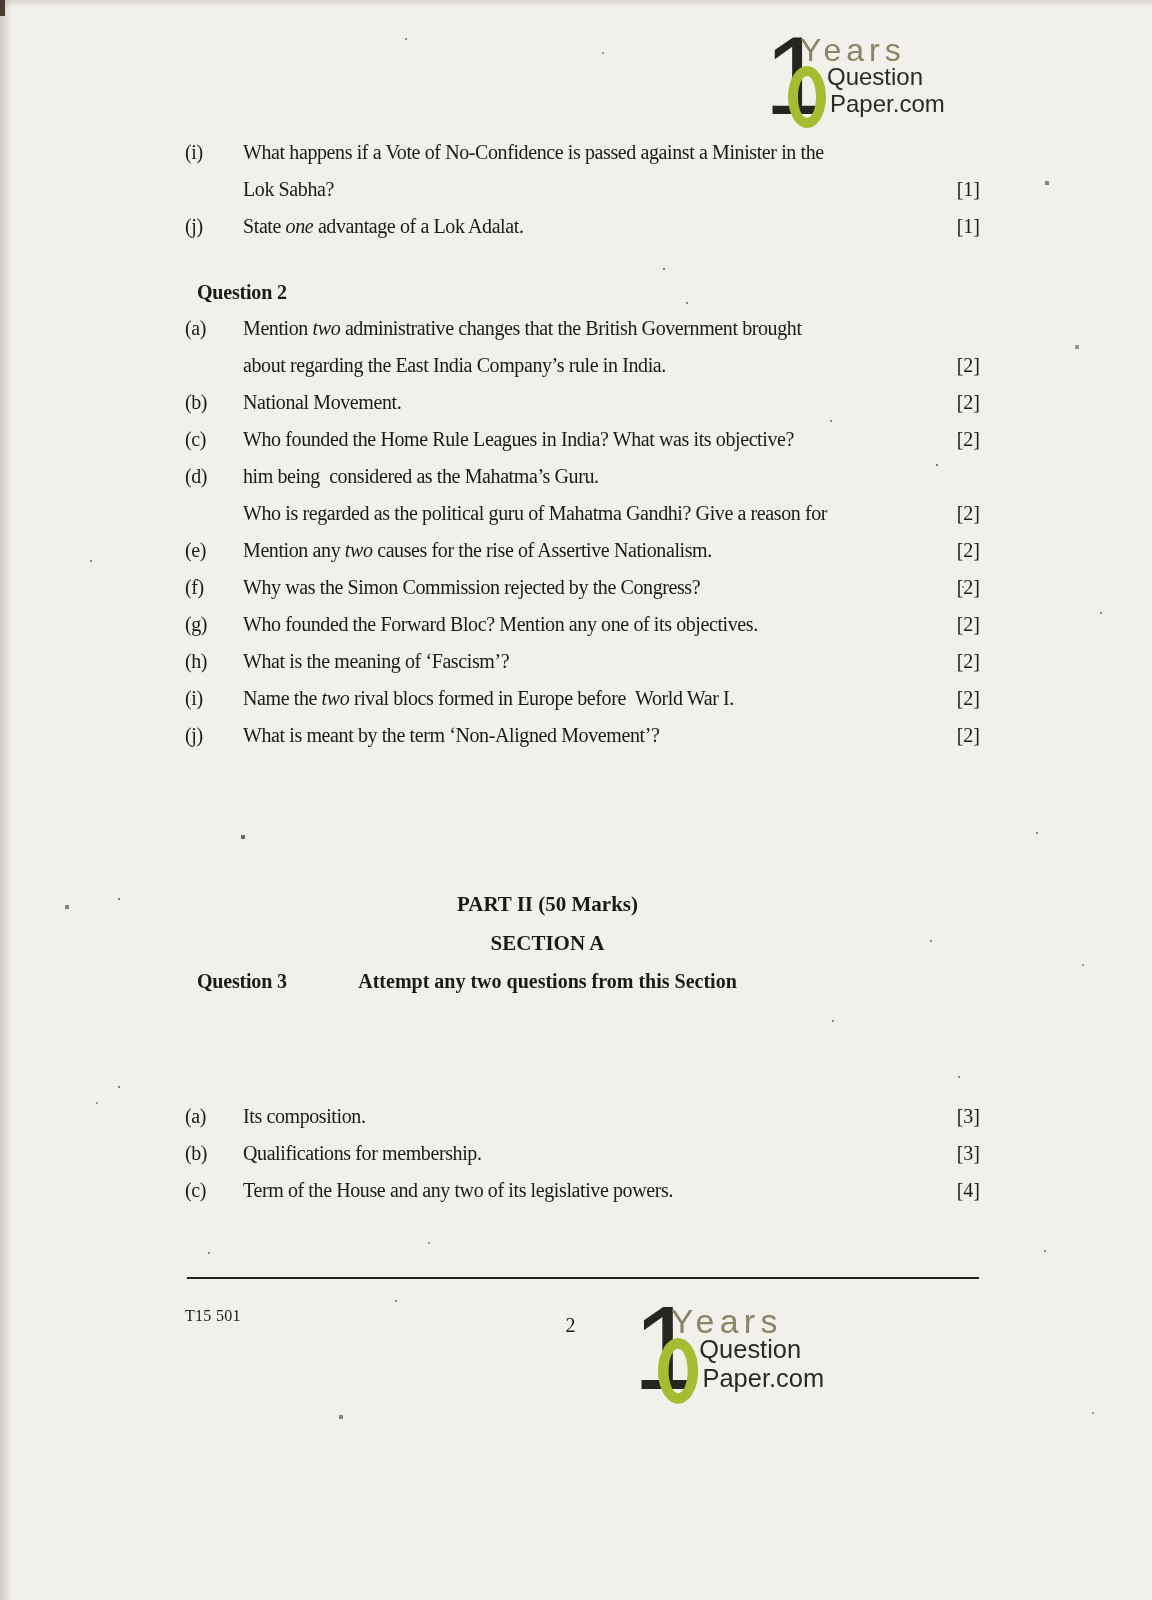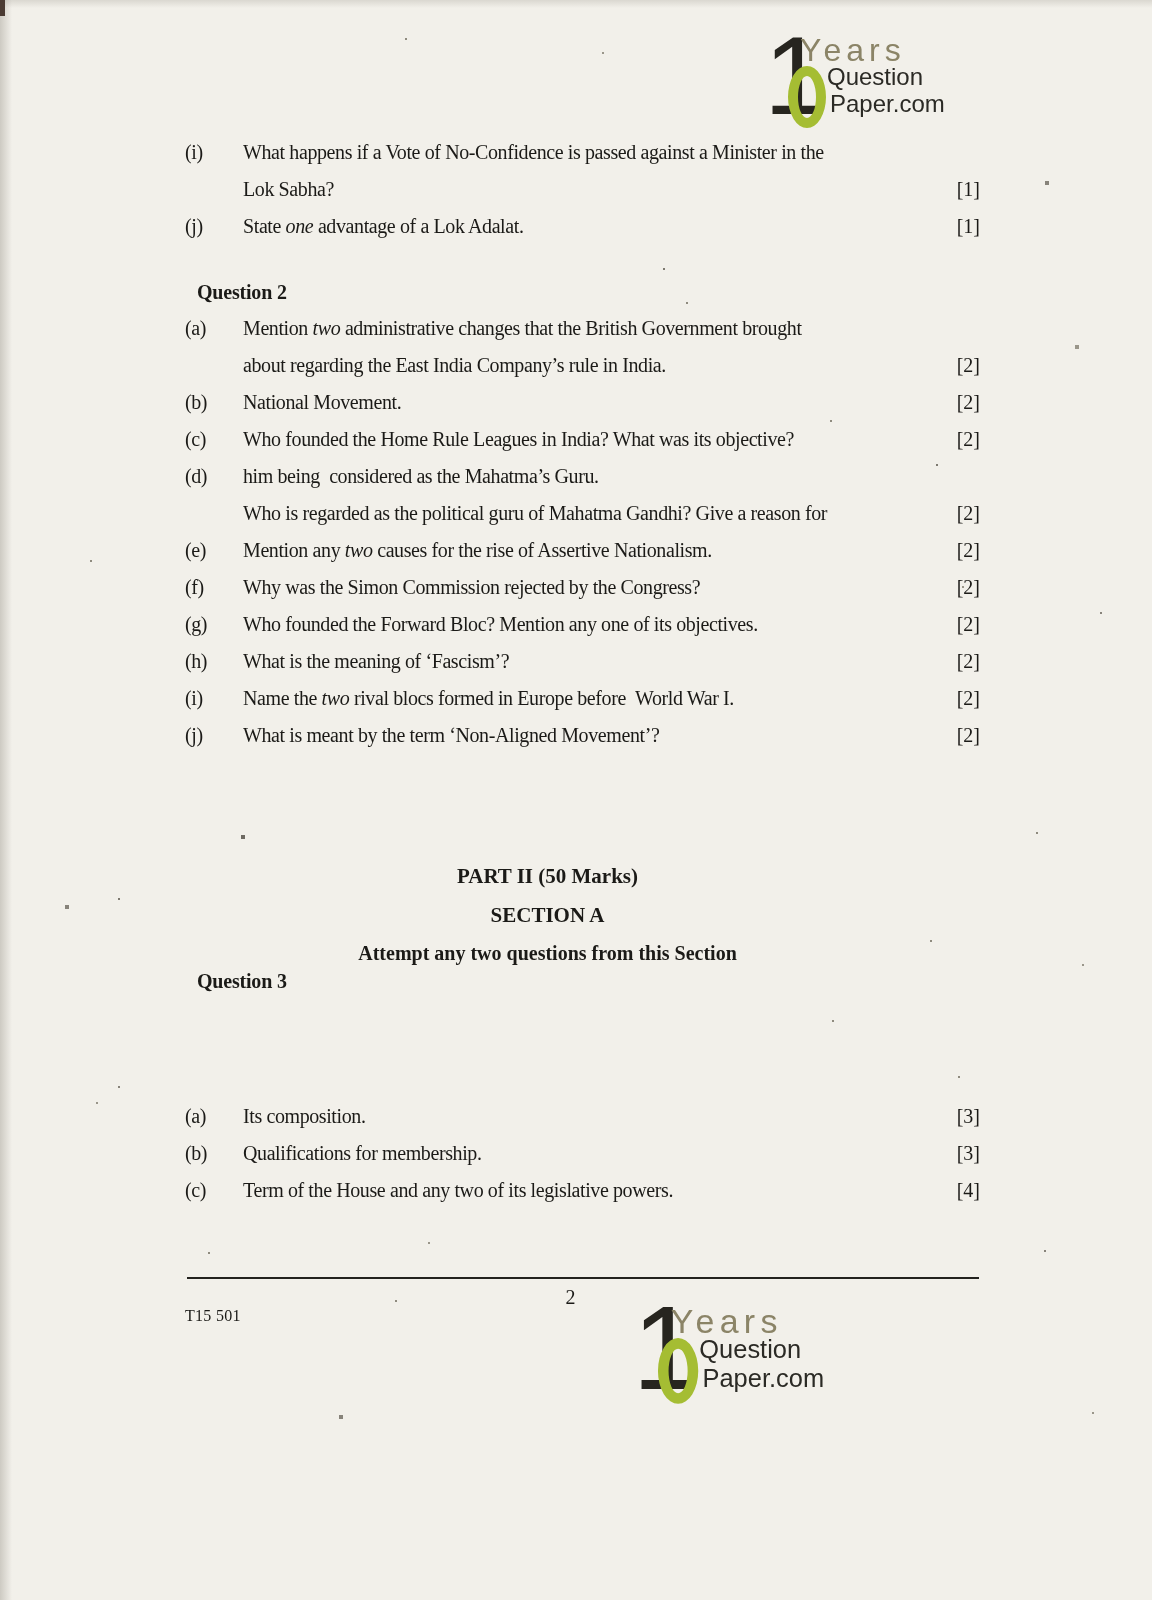--- a/index.html
+++ b/index.html
@@ -36,21 +36,21 @@
   .logo .paper{position:absolute;left:58px;top:59px;font-size:24px;line-height:26px;color:#2b2a25;}
   .logo-top{left:772px;top:32px;}
   .logo-bottom{left:641px;top:1302px;transform:scale(1.06);transform-origin:top left;}
   
   .qblock{position:absolute;left:185px;width:795px;font-size:20px;letter-spacing:-0.4px;}
   .qitem{position:relative;padding-left:58px;padding-right:50px;}
   .qitem .lbl{position:absolute;left:0;top:0;line-height:37px;}
   .qitem .marks{position:absolute;right:0;bottom:0;line-height:37px;letter-spacing:0;}
   .line{height:37px;line-height:37px;white-space:nowrap;}
   .heading{position:absolute;left:185px;font-weight:bold;font-size:20px;line-height:30px;letter-spacing:-0.2px;margin-left:12px;}
-  .center-col{position:absolute;left:185px;width:725px;text-align:center;}
+  .center-col{position:absolute;left:185px;width:725px;text-align:center;margin-top:28px;}
   .part-title{font-weight:bold;font-size:21px;line-height:28px;}
   .instruction{font-weight:bold;font-size:20px;line-height:28px;}
   
   .footer-rule{position:absolute;left:187px;top:1277px;width:792px;border-top:2px solid #23221e;}
   .page-num{top:1283px;font-size:20px;line-height:28px;padding-left:46px;box-sizing:border-box;}
   .footer-code{position:absolute;left:185px;top:1303px;font-size:16px;line-height:26px;letter-spacing:0.3px;}
 </style>
 </head>
 <body>
 

